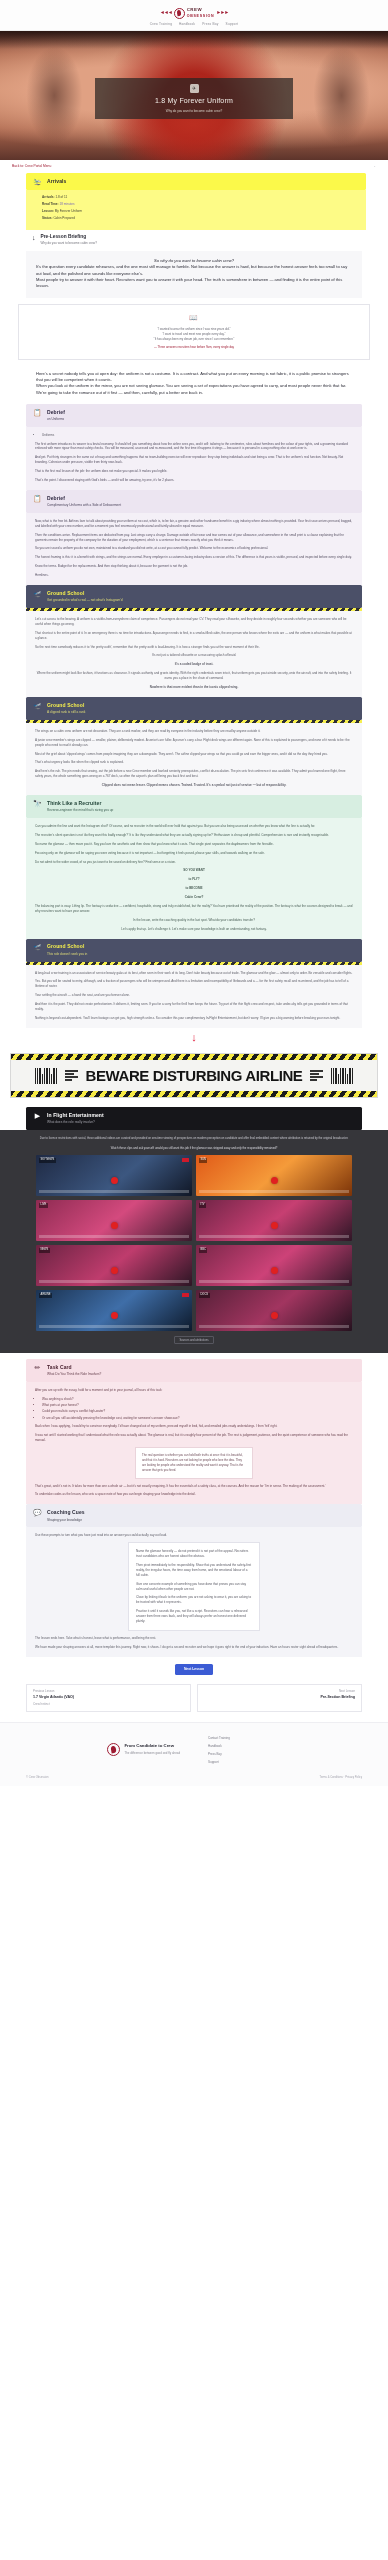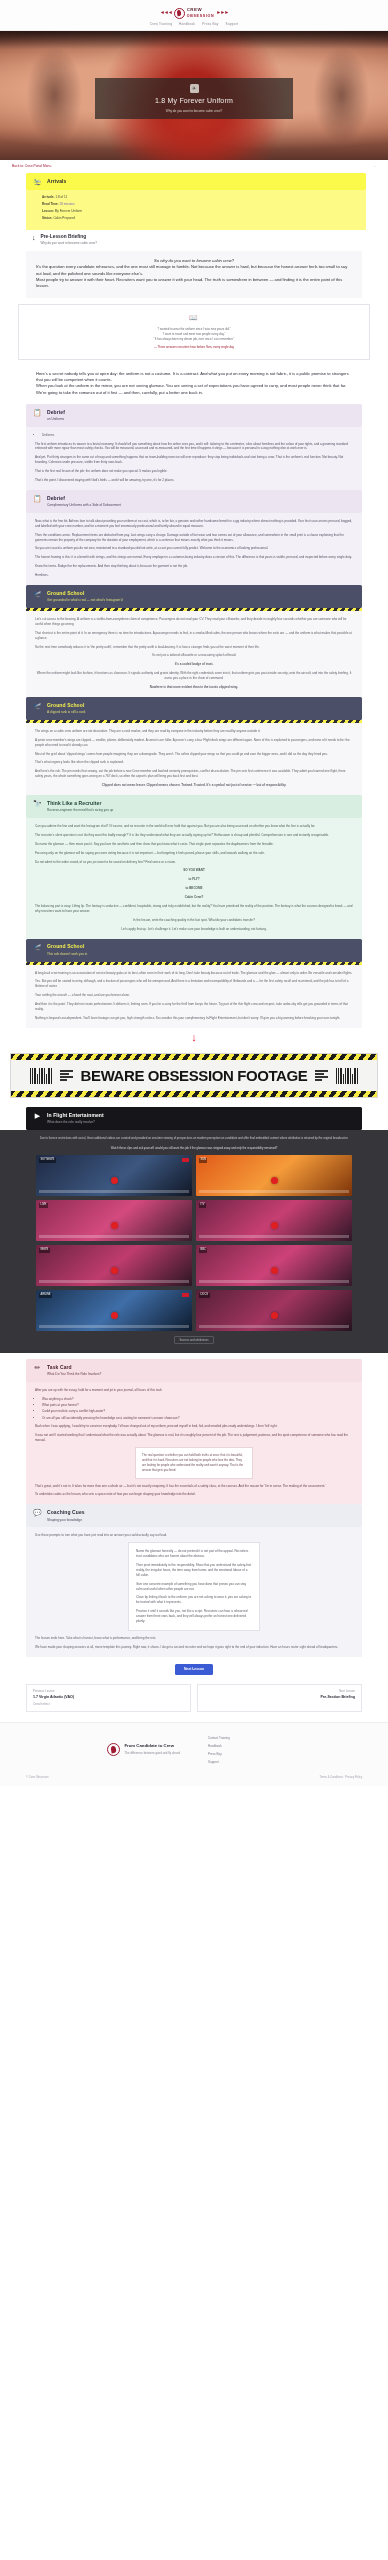--- a/index.html
+++ b/index.html
@@ -438,21 +438,21 @@
           <i></i>
           <i></i>
           <i></i>
       </span>
       <span class="barcode-blk">
         <span style="width:13px"></span>
           <span style="width:9px"></span>
           <span style="width:13px"></span>
           <span style="width:7px"></span>
       </span>
-      <span class="warn-text">BEWARE OBSESSION FOOTAGE</span>
+      <span class="warn-text">BEWARE DISTURBING AIRLINE</span>
       <span class="barcode-blk">
         <span style="width:13px"></span>
           <span style="width:9px"></span>
           <span style="width:13px"></span>
           <span style="width:7px"></span>
       </span>
       <span class="barcode">
         <i></i>
           <i></i>
           <i></i>

